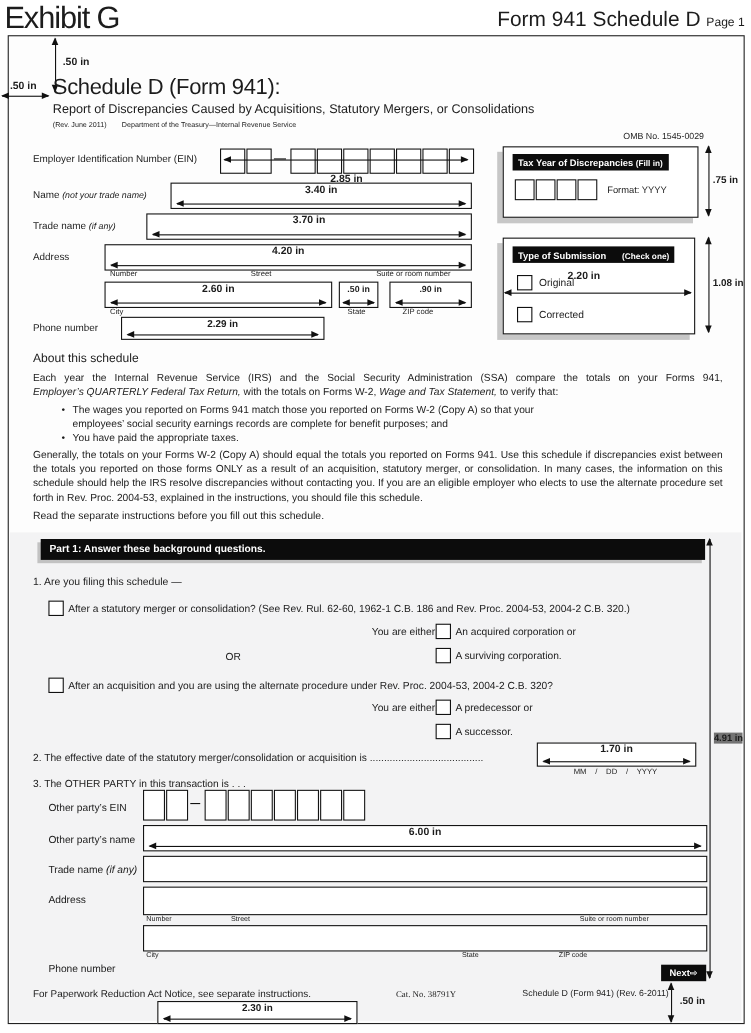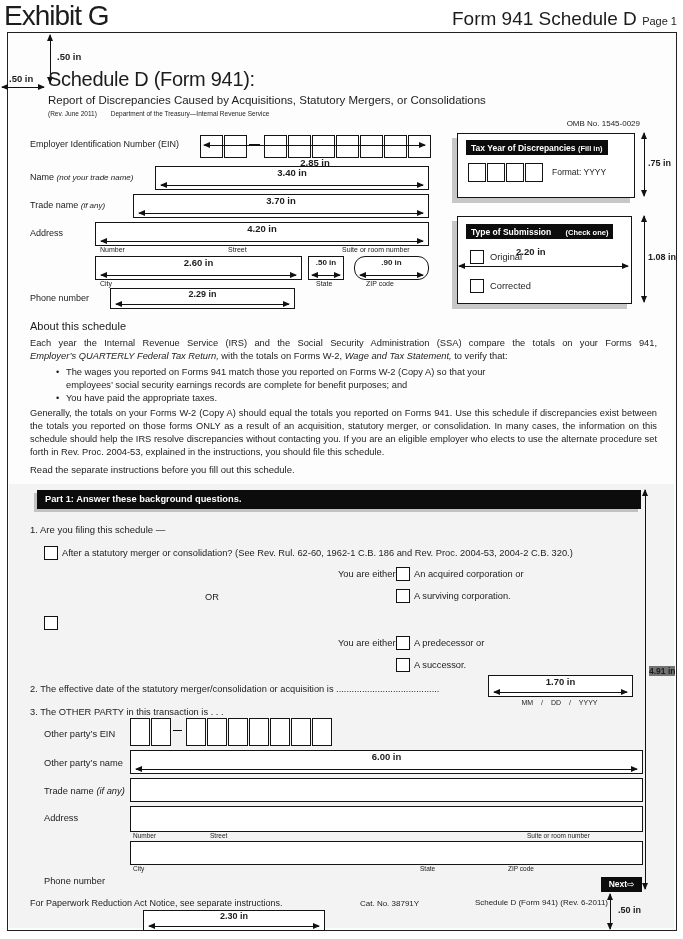--- a/index.html
+++ b/index.html
@@ -114,21 +114,21 @@
   <div class="abs sub" style="left:342px;top:246px;">Suite or room number</div>
 
   <div class="mbox" style="left:95px;top:256px;width:205px;height:22px;">
     <span class="mv">2.60 in</span>
     <span class="ha ma"></span>
   </div>
   <div class="mbox" style="left:308px;top:256px;width:34px;height:22px;">
     <span class="mv small">.50 in</span>
     <span class="ha ma" style="left:3px;right:3px;"></span>
   </div>
-  <div class="mbox" style="left:354px;top:256px;width:73px;height:22px;border-radius:11px;">
+  <div class="mbox" style="left:354px;top:256px;width:73px;height:22px;">
     <span class="mv small">.90 in</span>
     <span class="ha ma"></span>
   </div>
   <div class="abs sub" style="left:100px;top:280px;">City</div>
   <div class="abs sub" style="left:316px;top:280px;">State</div>
   <div class="abs sub" style="left:366px;top:280px;">ZIP code</div>
 
   <div class="abs nw" style="left:30px;top:293px;font-size:9px;">Phone number</div>
   <div class="mbox" style="left:110px;top:288px;width:183px;height:19px;">
     <span class="mv" style="font-size:9px;">2.29 in</span>
@@ -181,20 +181,21 @@
   <div class="abs b nw" style="left:30px;top:524px;font-size:9.5px;">1. Are you filing this schedule —</div>
   <div class="cb" style="left:44px;top:546px;"></div>
   <div class="abs b nw" style="left:62px;top:548px;font-size:9.3px;">After a statutory merger or consolidation? (See Rev. Rul. 62-60, 1962-1 C.B. 186 and Rev. Proc. 2004-53, 2004-2 C.B. 320.)</div>
   <div class="abs txt9 nw" style="left:338px;top:569px;">You are either:</div>
   <div class="cb" style="left:396px;top:567px;"></div>
   <div class="abs txt9 nw" style="left:414px;top:569px;">An acquired corporation or</div>
   <div class="cb" style="left:396px;top:589px;"></div>
   <div class="abs txt9 nw" style="left:414px;top:591px;">A surviving corporation.</div>
   <div class="abs txt9 nw" style="left:205px;top:592px;">OR</div>
   <div class="cb" style="left:44px;top:616px;"></div>
+  <div class="abs b nw" style="left:62px;top:618px;font-size:9.3px;">After an acquisition and you are using the alternate procedure under Rev. Proc. 2004-53, 2004-2 C.B. 320?</div>
   <div class="abs txt9 nw" style="left:338px;top:638px;">You are either:</div>
   <div class="cb" style="left:396px;top:636px;"></div>
   <div class="abs txt9 nw" style="left:414px;top:638px;">A predecessor or</div>
   <div class="cb" style="left:396px;top:658px;"></div>
   <div class="abs txt9 nw" style="left:414px;top:660px;">A successor.</div>
 
   <div class="abs b nw" style="left:30px;top:684px;font-size:9.3px;width:453px;overflow:hidden;">
     <span>2. The effective date of the statutory merger/consolidation or acquisition is </span><span>........................................</span>
   </div>
   <div class="mbox" style="left:488px;top:675px;width:143px;height:20px;">
@@ -246,19 +247,19 @@
   </div>
 
   <div class="abs" style="left:601px;top:877px;width:41px;height:15px;background:#0c0c0c;color:#fff;font-weight:bold;font-size:8.5px;text-align:center;line-height:15px;cursor:pointer;">
     <span>Next</span><span>⇨</span>
   </div>
 
   <div class="va" style="left:610px;top:894px;height:35px;"></div>
   <div class="mlab" style="left:618px;top:905px;font-size:9px;background:#f3f3f4;">.50 in</div>
 
   <div class="abs b nw" style="left:30px;top:898px;font-size:9px;">For Paperwork Reduction Act Notice, see separate instructions.</div>
-  <div class="abs nw" style="left:360px;top:899px;font-size:8px;">Cat. No. 38791Y</div>
+  <div class="abs nw" style="left:360px;top:899px;font-size:8px;font-family:Liberation Serif, serif;">Cat. No. 38791Y</div>
   <div class="abs nw" style="left:438px;top:898px;width:170px;text-align:right;font-size:8px;">
     <span class="b">Schedule D (Form 941)</span>
     <span>(Rev. 6-2011)</span>
   </div>
 
 </div>
 
 </body></html>

